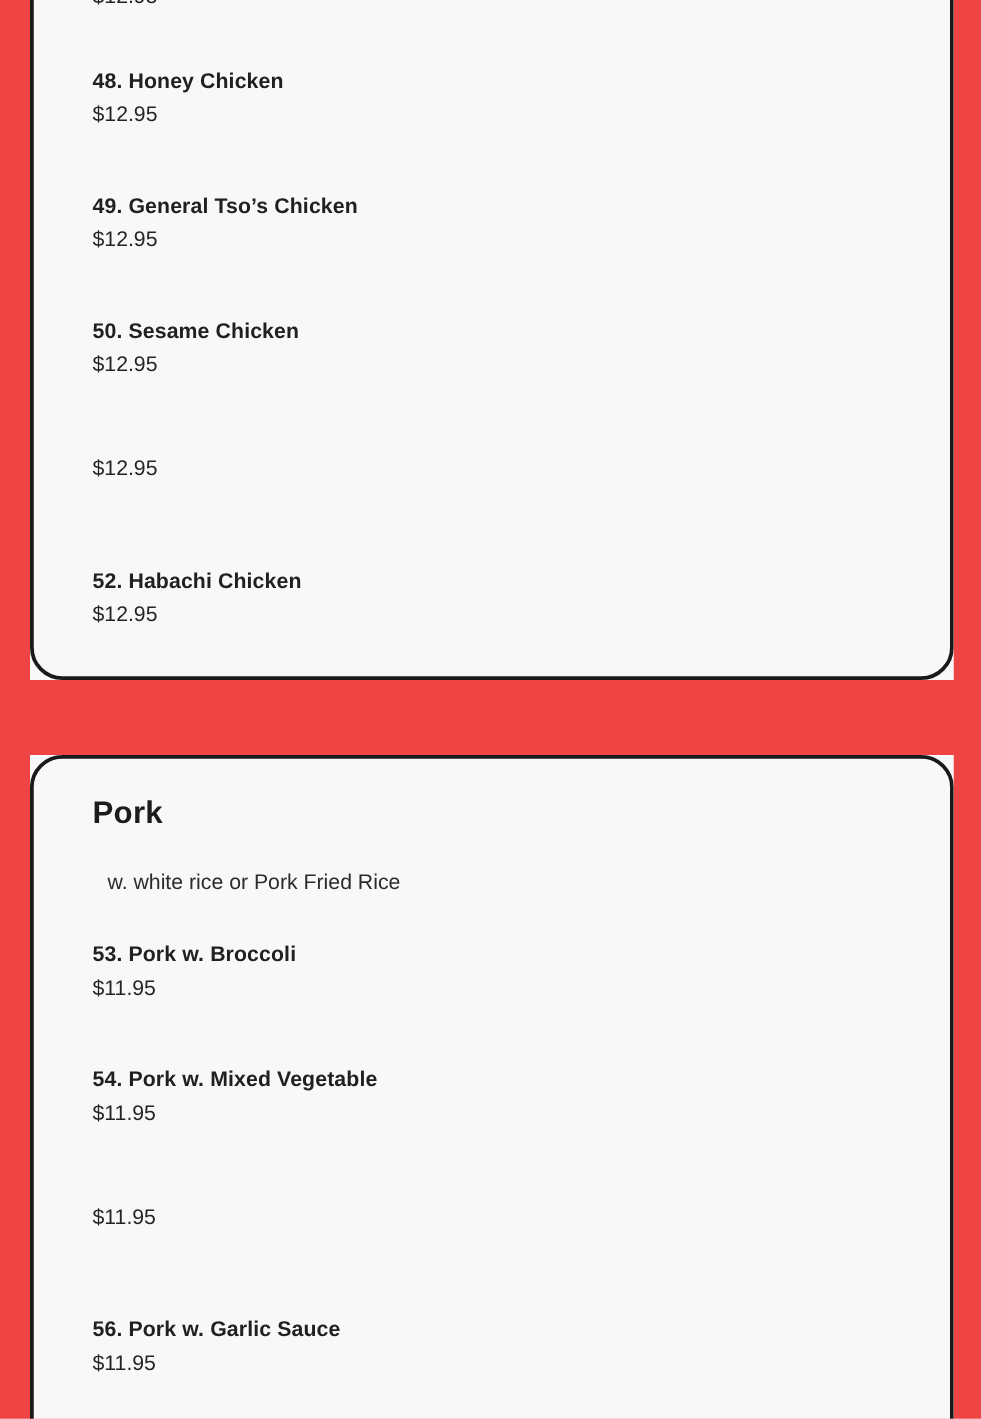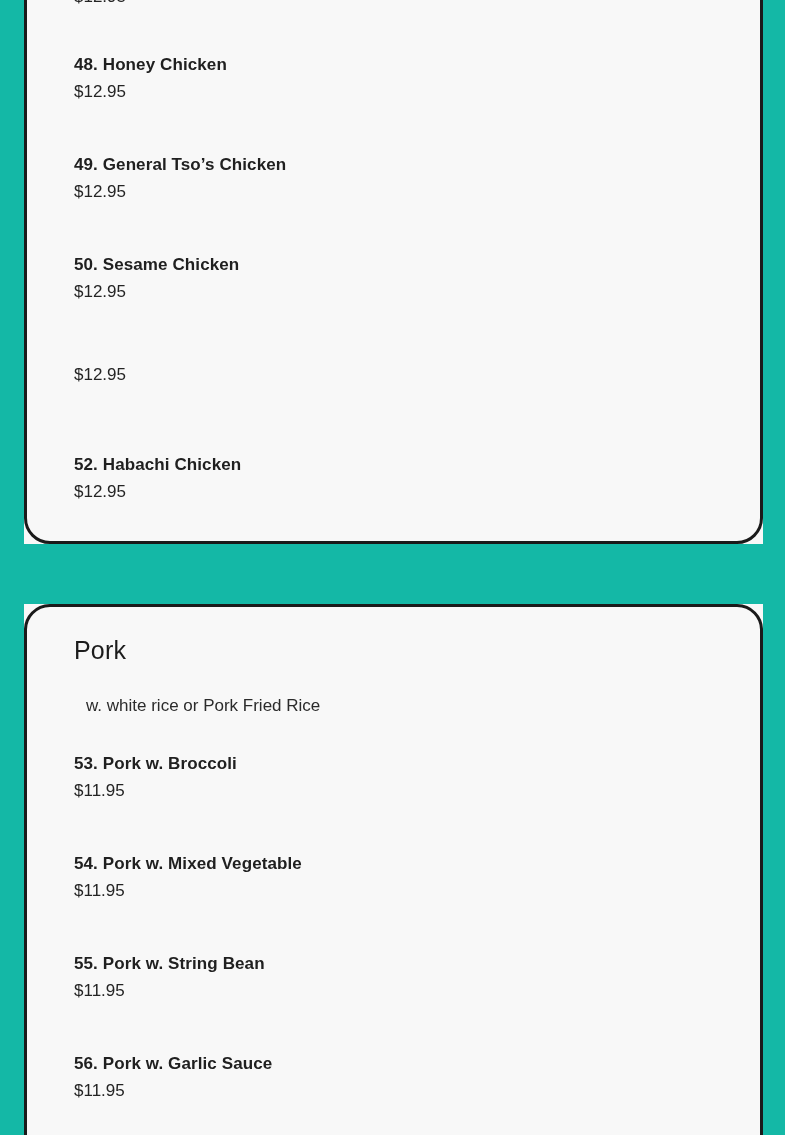--- a/index.html
+++ b/index.html
@@ -1,20 +1,20 @@
 <!DOCTYPE html>
 <html><head>
 <meta charset="utf-8">
 <style>
   html,body{margin:0;padding:0;}
   .page{
     position:relative;
     width:785px;height:1135px;
     overflow:hidden;
-    background:#14b8a6;
+    background:#ef4444;
     font-family:"Liberation Sans","DejaVu Sans",sans-serif;
   }
   .card{
     position:absolute;
     left:24px;
     width:739px;
     background:#f8f8f8;
   }
   .card-1{top:-60px;height:604px;}
   .card-2{top:604px;height:532px;}
@@ -44,21 +44,21 @@
   .clipped-price{
     position:absolute;
     left:50px;top:48px;
     font-size:17px;font-weight:400;line-height:17px;color:#242424;
   }
   .section-title{
     position:absolute;
     left:50px;top:34px;
     margin:0;
     font-size:25px;
-    font-weight:400;
+    font-weight:700;
     line-height:1;
     color:#1c1c1c;
     letter-spacing:.2px;
   }
   .section-subtitle{
     position:absolute;
     left:50px;top:81px;
     margin:12px;
     font-size:17px;
     font-weight:400;
@@ -109,21 +109,20 @@
 
     <div class="menu-item" style="top:151px">
       <div class="item-name">53. Pork w. Broccoli</div>
       <div class="item-price">$11.95</div>
     </div>
     <div class="menu-item" style="top:251px">
       <div class="item-name">54. Pork w. Mixed Vegetable</div>
       <div class="item-price">$11.95</div>
     </div>
     <div class="menu-item" style="top:351px">
-      <div class="item-name">55. Pork w. String Bean</div>
       <div class="item-price">$11.95</div>
     </div>
     <div class="menu-item" style="top:451px">
       <div class="item-name">56. Pork w. Garlic Sauce</div>
       <div class="item-price">$11.95</div>
     </div>
   </section>
 
 </div>
 

